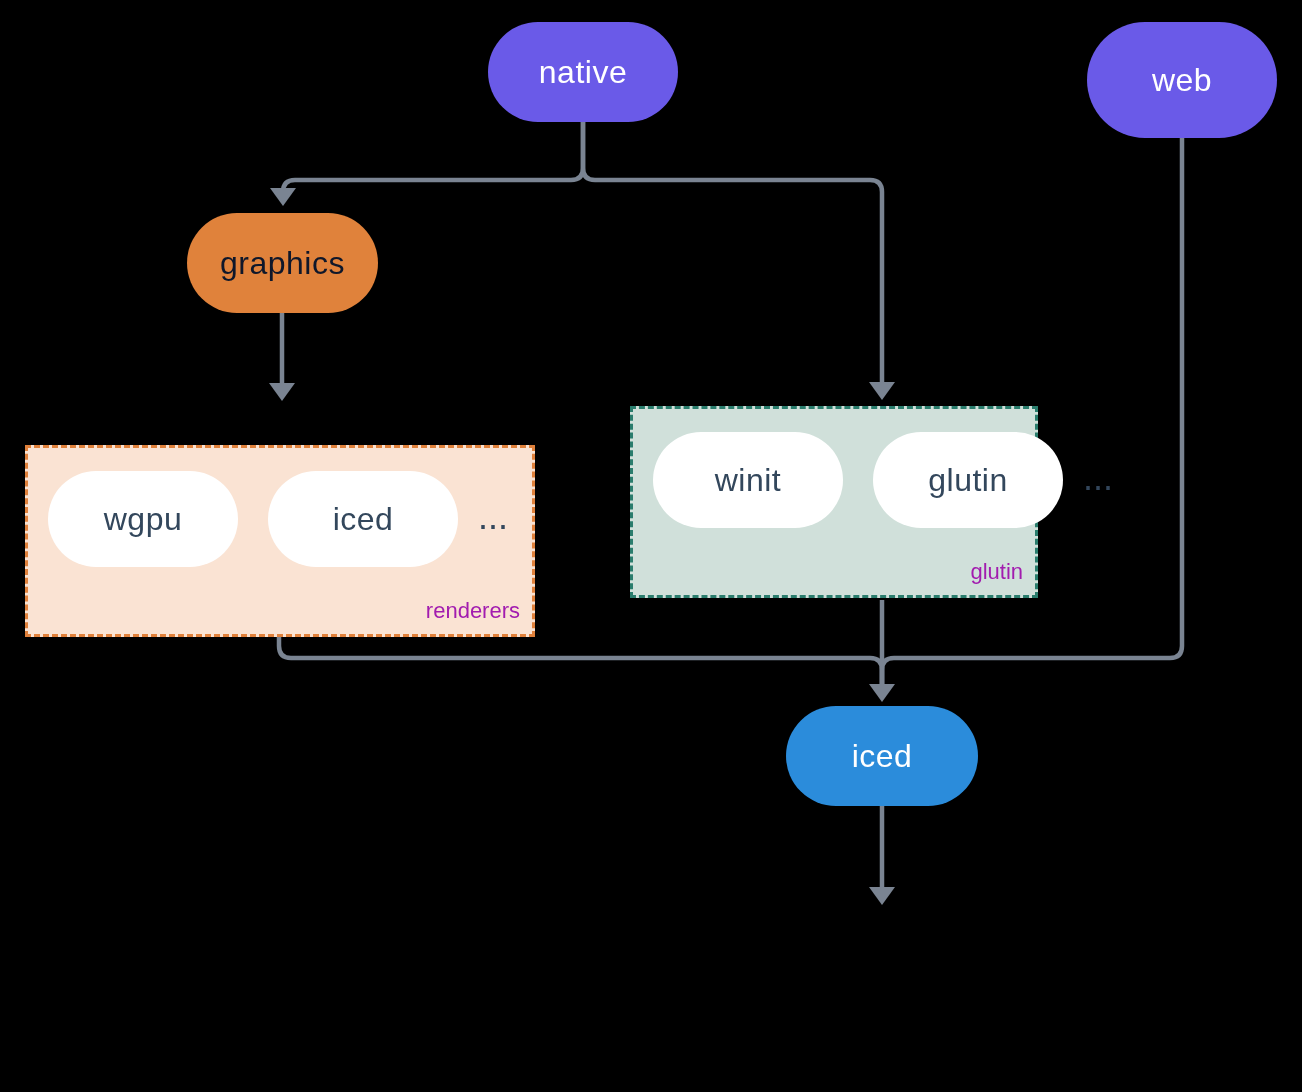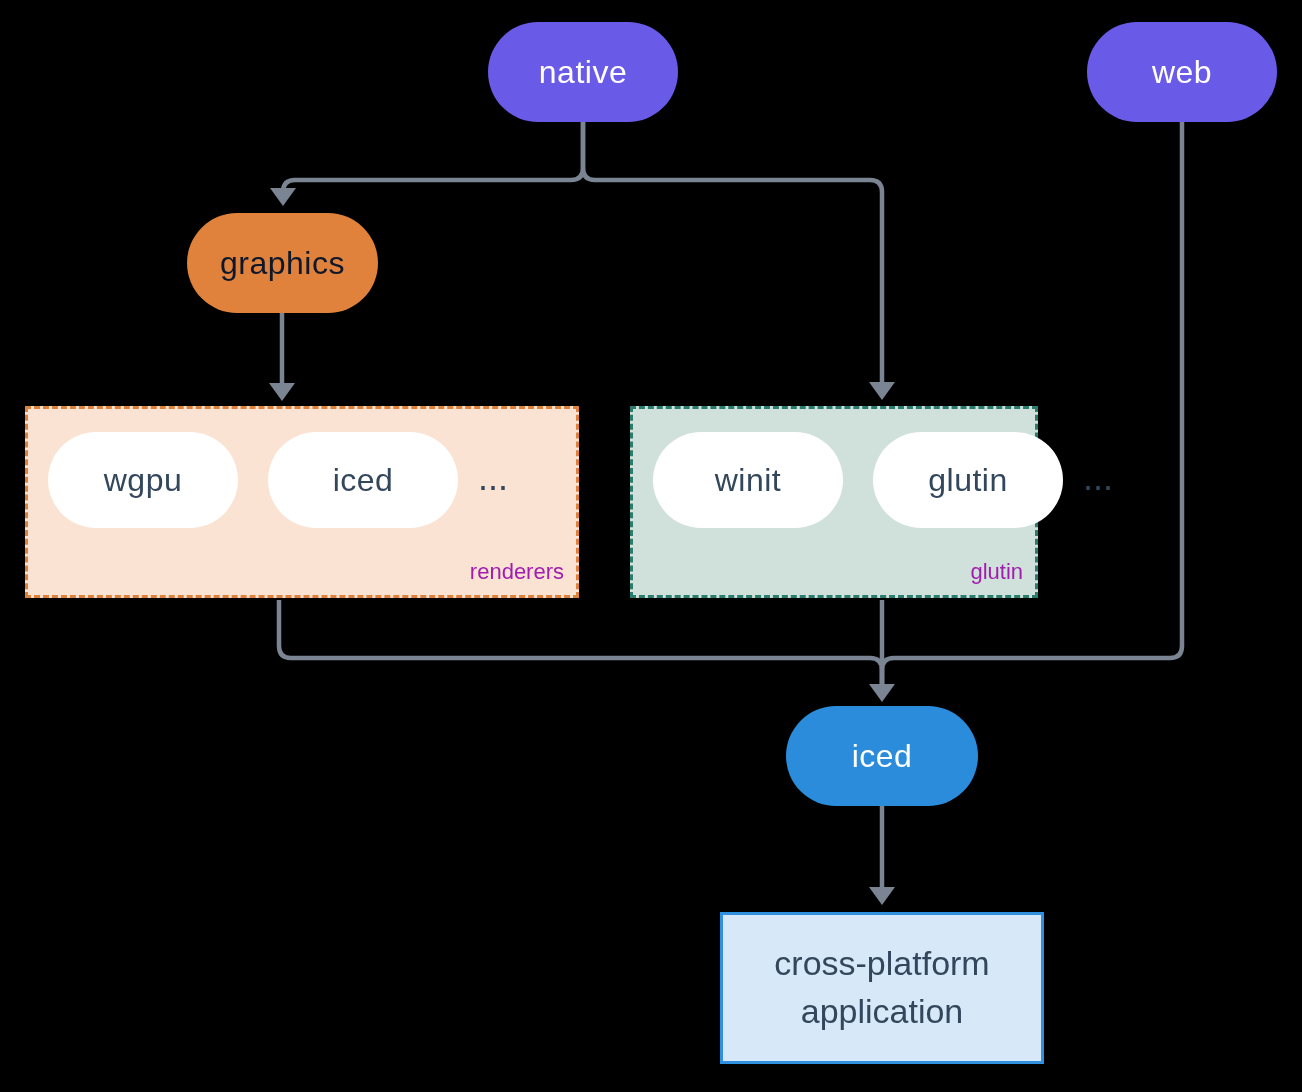--- a/index.html
+++ b/index.html
@@ -32,34 +32,35 @@
     justify-content: center;
     font-size: 32px;
     letter-spacing: 0.5px;
   }
   .pill-purple { background: #6A5AE8; color: #FFFFFF; }
   .pill-orange { background: #E0823B; color: #0f172a; }
   .pill-blue   { background: #2B8CDB; color: #FFFFFF; }
   .pill-white  { background: #FFFFFF; color: #33475C; }
 
   .node-native   { left: 488px; top: 22px;  width: 190px; height: 100px; }
-  .node-web      { left: 1087px; top: 22px; width: 190px; height: 100px; }
+  .node-web      { left: 1087px; top: 22px; width: 190px; height: 116px; }
   .node-graphics { left: 187px; top: 213px; width: 191px; height: 100px; }
   .node-iced     { left: 786px; top: 706px; width: 192px; height: 100px; }
 
   .group {
     position: absolute;
     top: 406px;
     height: 192px;
     box-sizing: border-box;
   }
   .group-renderers {
-    left: 25px; width: 554px;
+    left: 25px; width: 510px;
     background: #FAE3D3;
     border: 3px dashed #E0813B;
+    margin-top: 39px;
   }
   .group-shells {
     left: 630px; width: 408px;
     background: #D0E0DA;
     border: 3px dashed #2A7D6D;
   }
   .group .pill {
     width: 190px; height: 96px;
     top: 23px;
   }
@@ -153,17 +154,14 @@
       <span>glutin</span>
     </div>
     <span class="ellipsis">...</span>
     <span class="group-label">glutin</span>
   </div>
 
   <div class="pill pill-blue node-iced">
     <span>iced</span>
   </div>
 
-  <div class="app-box">
-    <span>cross-platform application</span>
-  </div>
 
 </div>
 
 </body></html>

